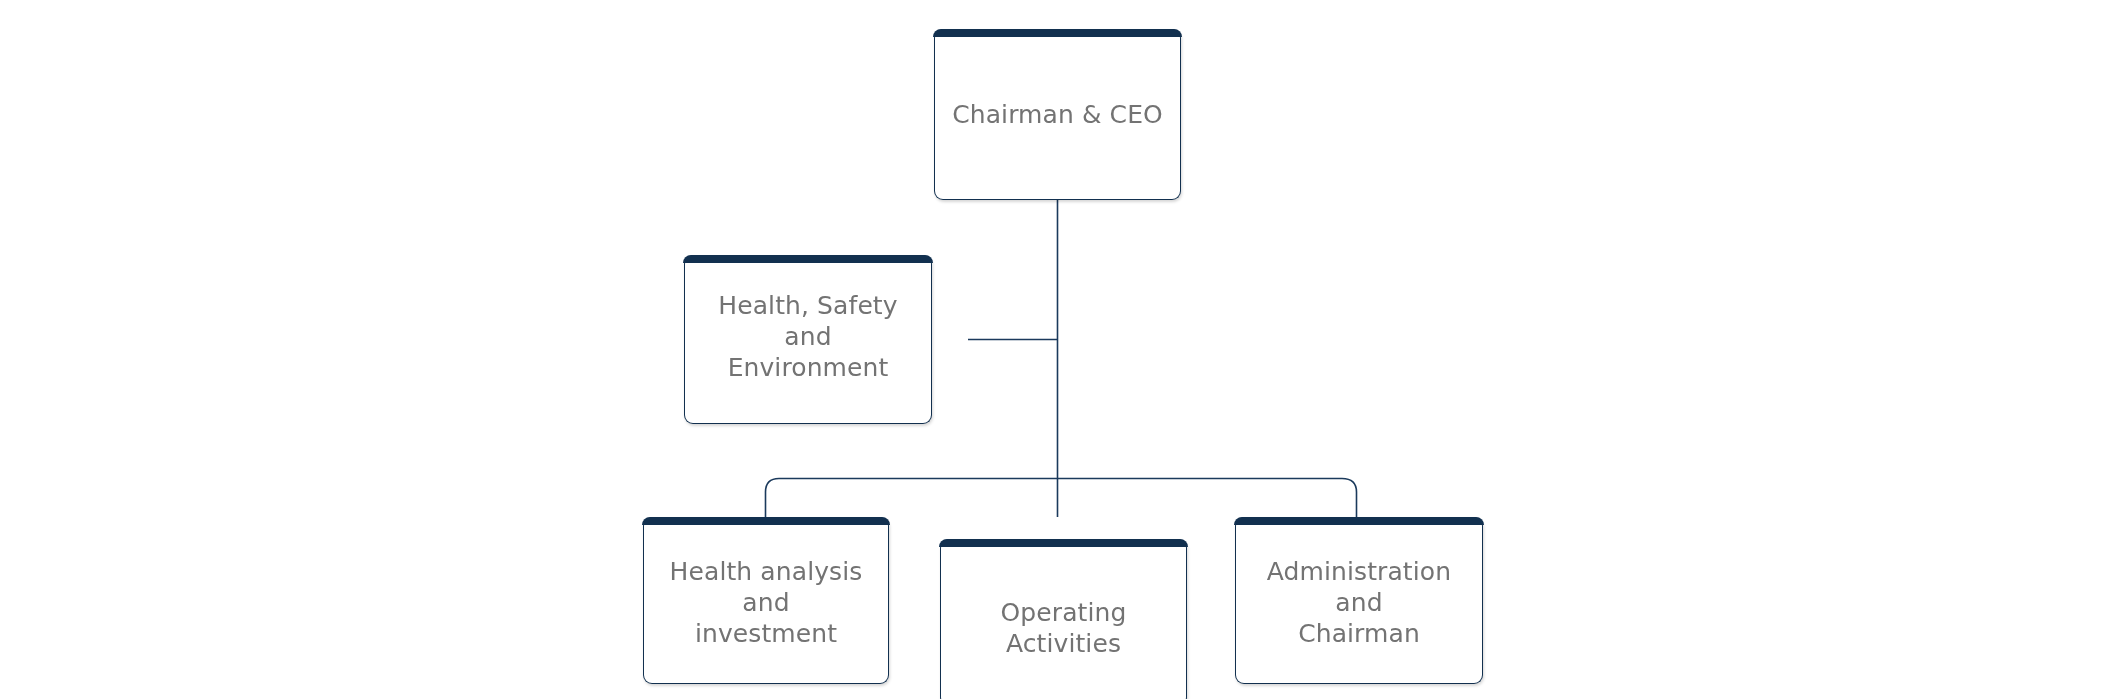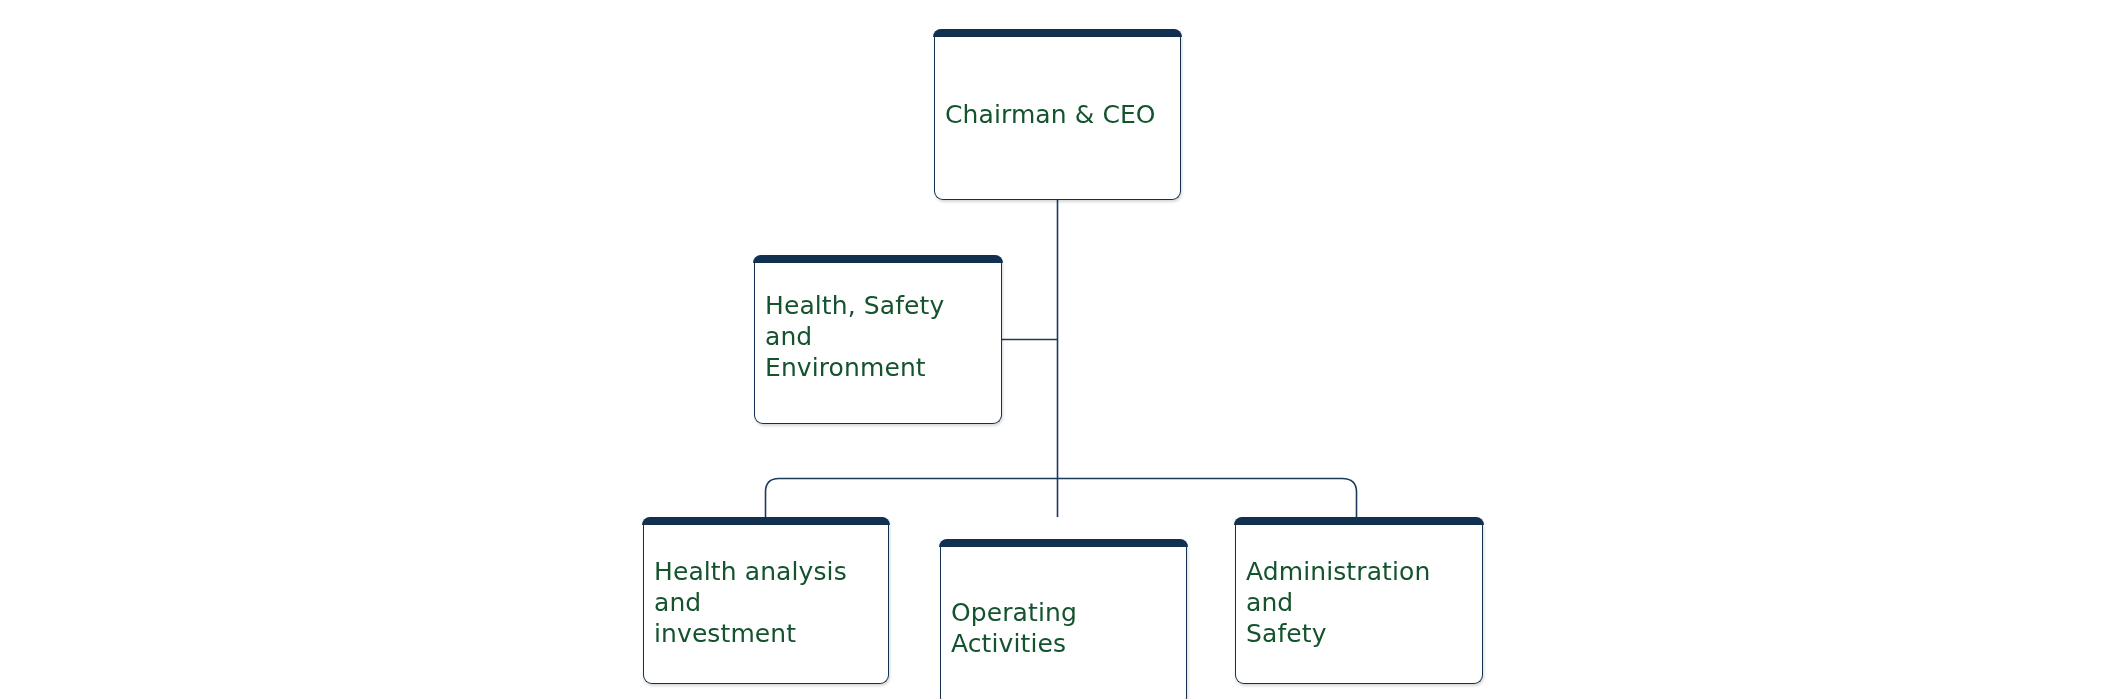--- a/index.html
+++ b/index.html
@@ -43,29 +43,30 @@
     height: 8px;
     background: #12304f;
     border-radius: 9px 9px 0 0;
   }
   .node .label {
     position: relative;
     display: block;
     width: 100%;
     padding: 0 10px;
     box-sizing: border-box;
-    color: #14532d;
+    text-align: center;
+    color: #737373;
     font-size: 25px;
     line-height: 1.24;
     letter-spacing: 0.1px;
     white-space: pre-line;
   }
   
   #node-ceo   { left: 934px; top: 29px;  width: 247px; height: 171px; }
-  #node-hse   { left: 754px; top: 255px; width: 248px; height: 169px; }
+  #node-hse   { left: 684px; top: 255px; width: 248px; height: 169px; }
   #node-hse .label { transform: translateY(-3px); }
   #node-market{ left: 643px; top: 517px; width: 246px; height: 167px; }
   #node-market .label { transform: translateY(2px); }
   #node-oper  { left: 940px; top: 539px; width: 247px; height: 167px; }
   #node-oper .label { transform: translateY(6px); }
   #node-admin { left: 1235px; top: 517px; width: 248px; height: 167px; }
   #node-admin .label { transform: translateY(2px); }
 </style>
 </head>
 <body>
@@ -99,16 +100,16 @@
   </div>
 
   <div class="node" id="node-oper">
     <span class="cap"></span>
     <span class="label">Operating Activities</span>
   </div>
 
   <div class="node" id="node-admin">
     <span class="cap"></span>
     <span class="label">Administration and
-Safety</span>
+Chairman</span>
   </div>
 
 </div>
 
 </body></html>

